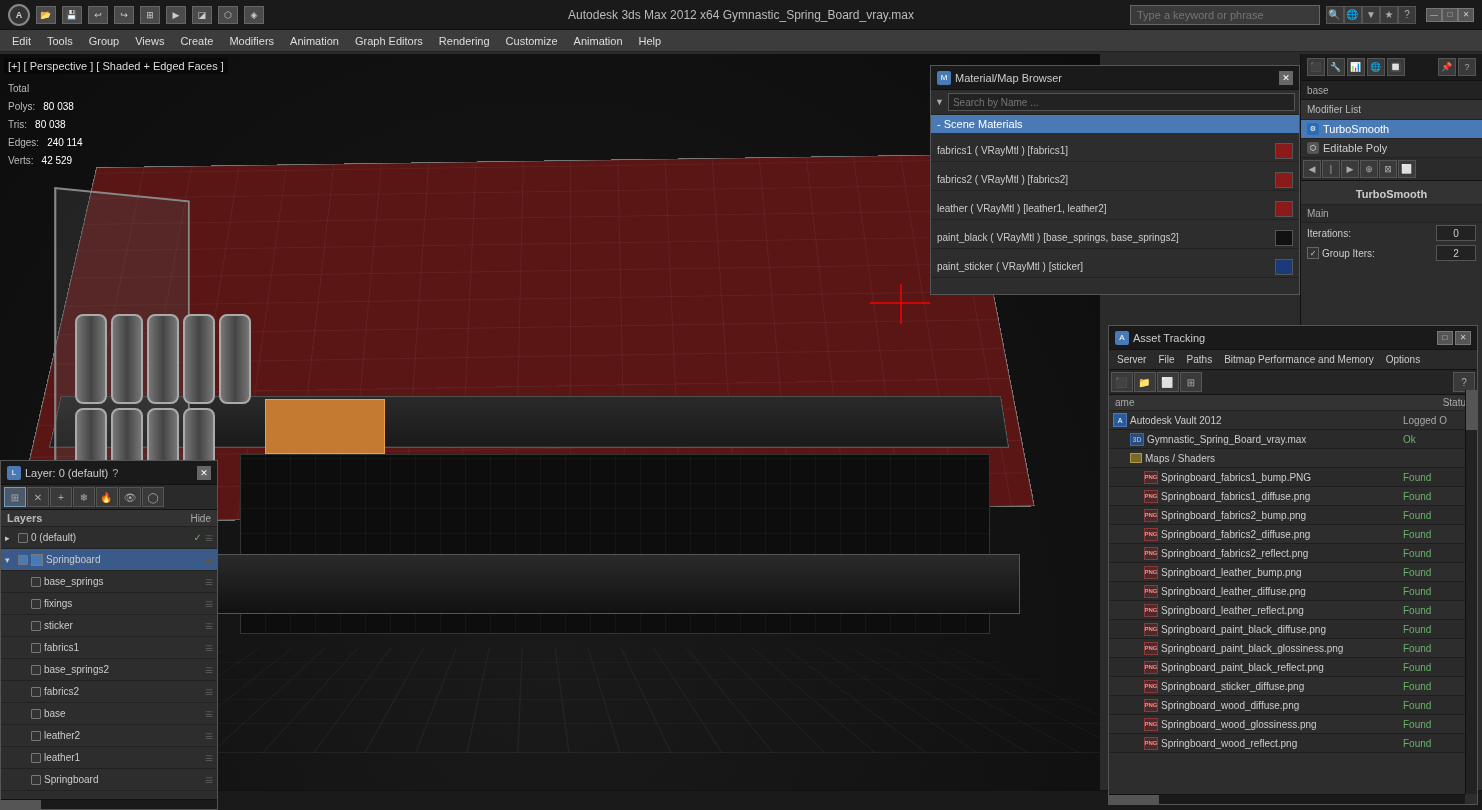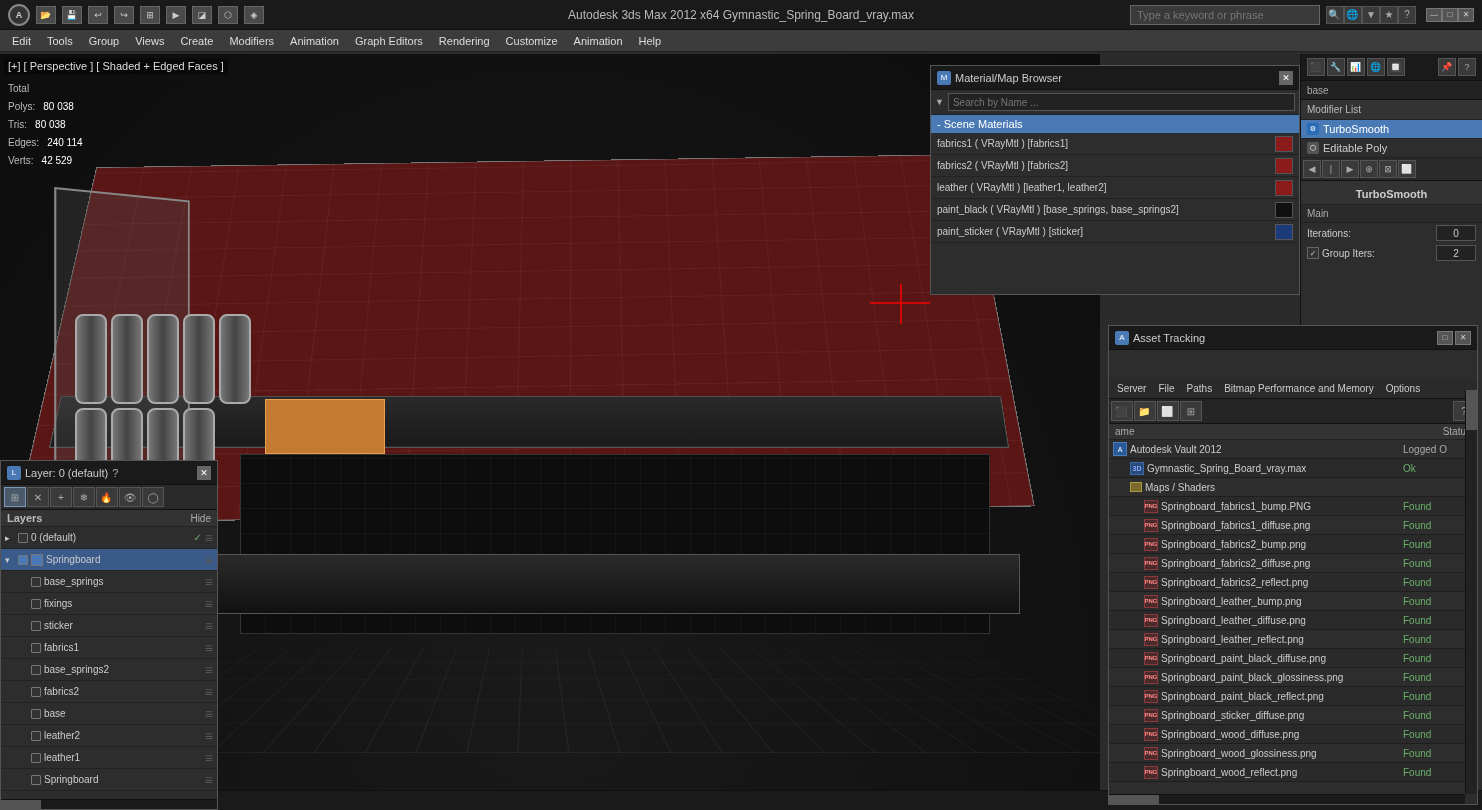--- a/index.html
+++ b/index.html
@@ -307,20 +307,21 @@
     }
     .mat-item {
       display: flex;
       align-items: center;
       justify-content: space-between;
       padding: 2px 6px;
       font-size: 10px;
       color: #ccc;
       border-bottom: 1px solid #222;
       height: 22px;
+      margin-top: 7px;
     }
     .mat-swatch {
       width: 18px; height: 16px;
       background: #8b1a1a;
       border: 1px solid #555;
       flex-shrink: 0;
     }
     .mat-swatch.blue { background: #1a3a7a; }
     .mat-swatch.dark { background: #222; }
     .mat-swatch.black { background: #111; }
@@ -432,21 +433,20 @@
       padding: 0 6px;
       border-bottom: 1px solid #111;
     }
     .asset-menu-bar {
       background: #2a2a2a;
       height: 20px;
       display: flex;
       align-items: center;
       padding: 0 2px;
       border-bottom: 1px solid #111;
-      margin-top: 29px;
     }
     .asset-menu-item {
       padding: 1px 6px;
       font-size: 10px;
       color: #ccc;
       cursor: pointer;
     }
     .asset-toolbar {
       display: flex;
       align-items: center;

